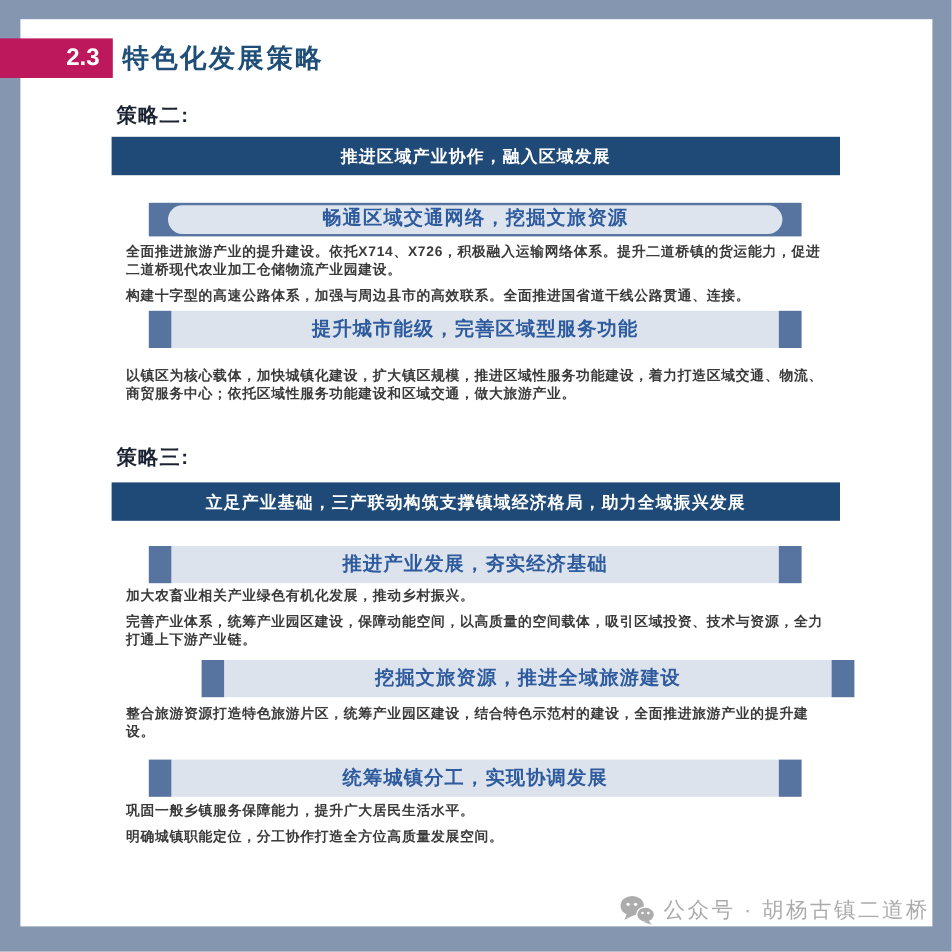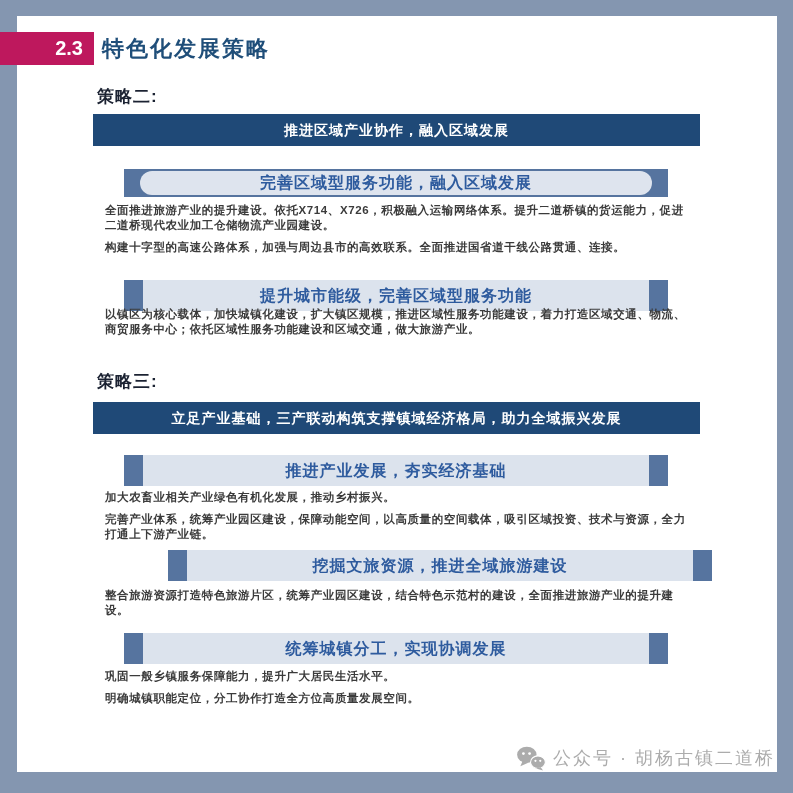--- a/index.html
+++ b/index.html
@@ -108,21 +108,21 @@
   .light-banner .mid {
     flex: 1 1 auto;
     background: #DCE3ED;
     text-align: center;
     line-height: 31px;
     font-size: 16px;
     font-weight: bold;
     color: #2E5B9E;
     letter-spacing: 1px;
   }
-  .lb-2 { top: 280px; border-radius: 10px; }
+  .lb-2 { top: 259px; border-radius: 10px; }
   .lb-3 { top: 455px; justify-content: flex-end; }
   .lb-4 { top: 550px; margin-left: 44px; }
   .lb-5 { top: 633px; }
 
   
   .para {
     position: absolute;
     left: 105px;
     width: 588px;
     color: #3B3B3B;
@@ -165,21 +165,21 @@
 
   <div class="section-box">
     <span>2.3</span>
   </div>
   <div class="page-title">特色化发展策略</div>
 
   <div class="strategy-label label-s2">策略二:</div>
   <div class="dark-banner dark-1">推进区域产业协作，融入区域发展</div>
 
   <div class="pill-banner">
-    <div class="pill">完善区域型服务功能，融入区域发展</div>
+    <div class="pill">畅通区域交通网络，挖掘文旅资源</div>
   </div>
   <div class="para para-a">
     <p>全面推进旅游产业的提升建设。依托X714、X726，积极融入运输网络体系。提升二道桥镇的货运能力，促进二道桥现代农业加工仓储物流产业园建设。</p>
     <p>构建十字型的高速公路体系，加强与周边县市的高效联系。全面推进国省道干线公路贯通、连接。</p>
   </div>
 
   <div class="light-banner lb-2">
     <span class="end-block"></span>
     <span class="mid">提升城市能级，完善区域型服务功能</span>
     <span class="end-block"></span>

